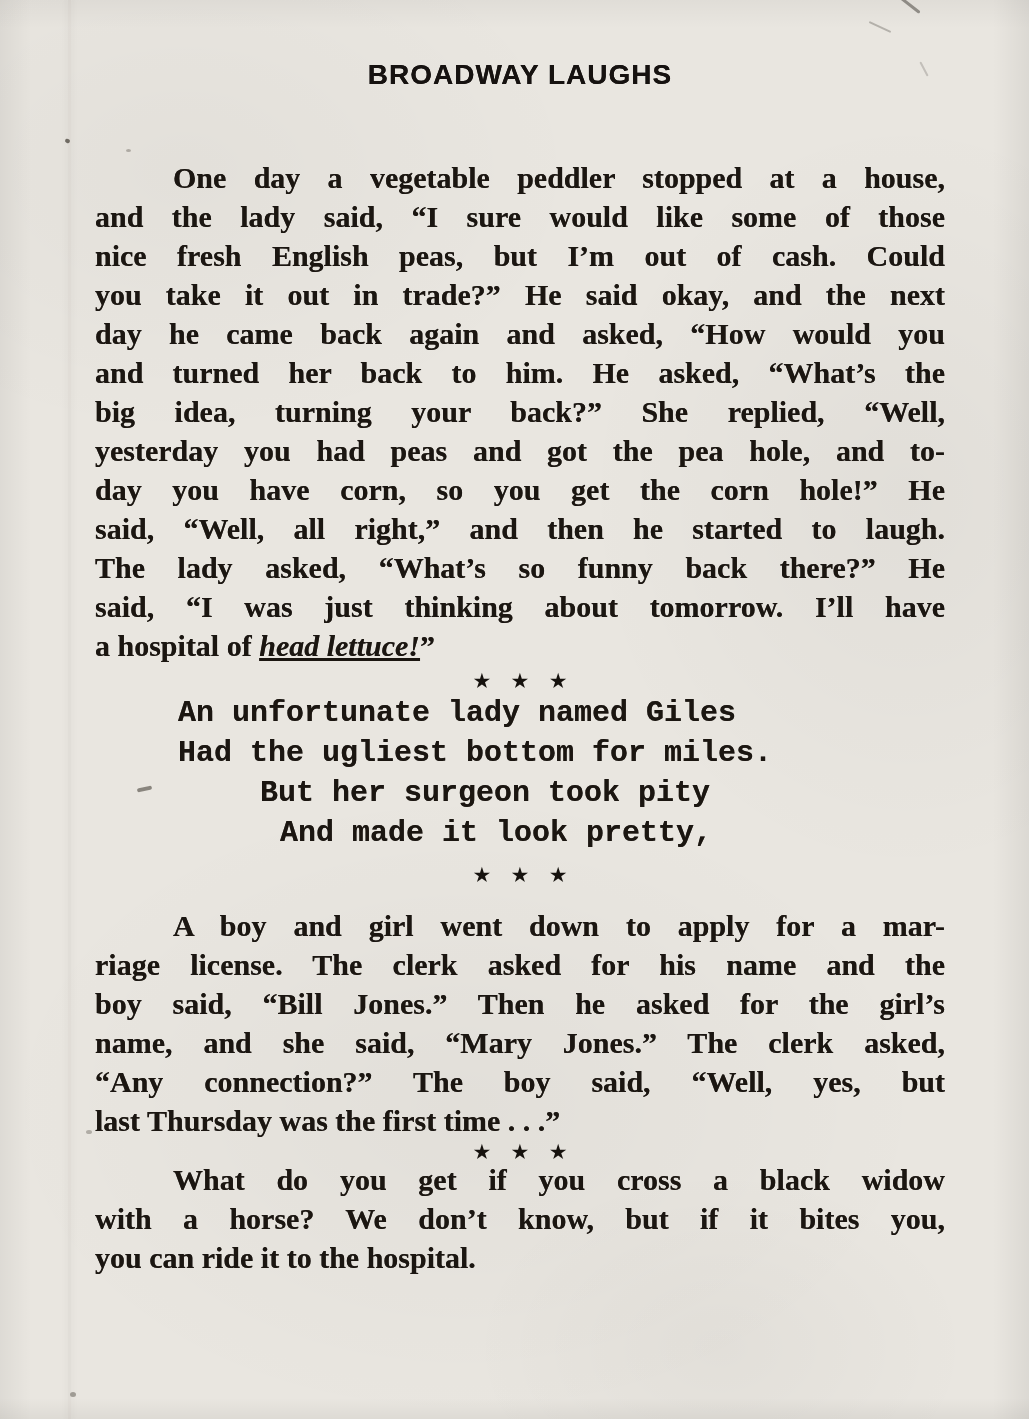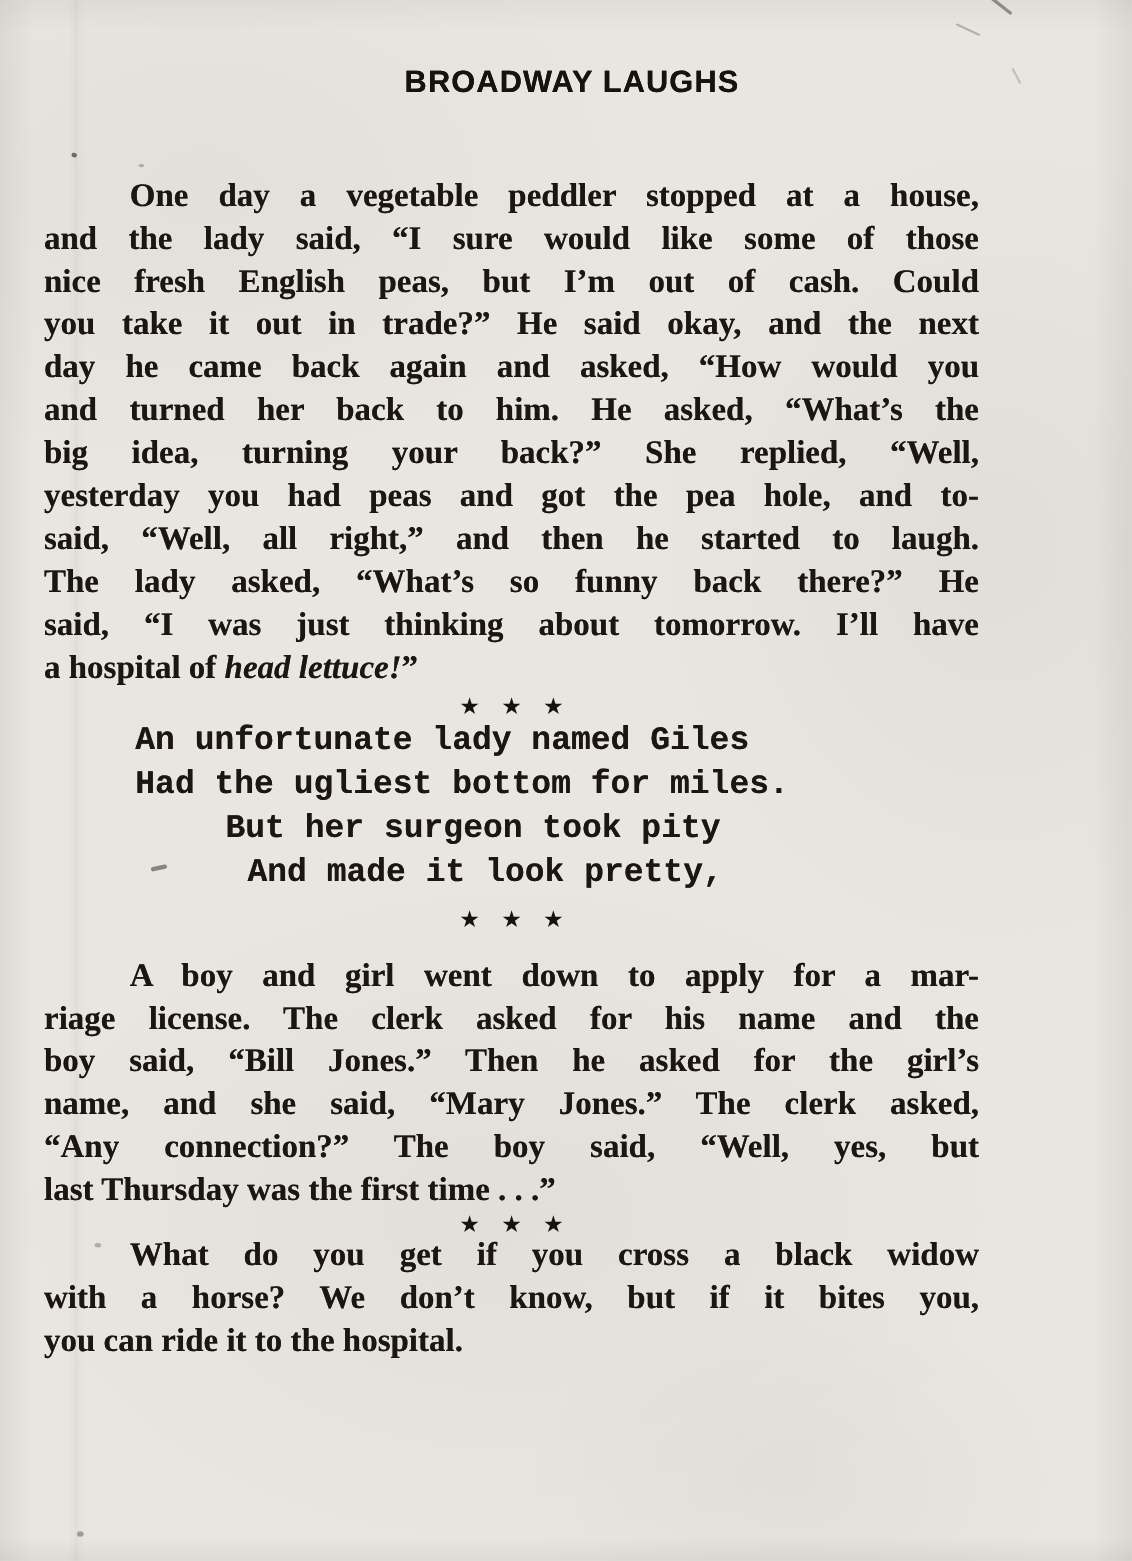--- a/index.html
+++ b/index.html
@@ -38,34 +38,34 @@
     font-family: "Liberation Sans", "DejaVu Sans", sans-serif;
     font-weight: bold;
     font-size: 28px;
     line-height: 34px;
     letter-spacing: 1px;
     color: #161210;
     text-shadow: 0 0 0.5px #161210;
   }
   .text-col {
     width: 850px;
-    margin-left: 40px;
+    margin-left: 95px;
     font-size: 30px;
     font-weight: bold;
     line-height: 39px;
     text-shadow: 0 0 0.6px rgba(27,22,17,0.75);
   }
   .plines > div, .jline {
     text-align: justify;
     text-align-last: justify;
   }
   .plines.indent-first > div:first-child { text-indent: 78px; }
   .plines.final-left > div:last-child { text-align-last: left; }
   .final-line { text-align-last: left; }
-  .it { font-style: italic; }
+  .it { font-style: italic; text-decoration: underline; }
   .stars {
     width: 850px;
     text-align: center;
     font-family: "DejaVu Sans", "Liberation Sans", sans-serif;
     font-size: 21px;
     line-height: 24px;
     word-spacing: 12px;
     color: #16120e;
     text-shadow: none;
   }
@@ -119,20 +119,21 @@
     <div class="para">
       <div class="plines indent-first">
           <div>One day a vegetable peddler stopped at a house,</div>
           <div>and the lady said, “I sure would like some of those</div>
           <div>nice fresh English peas, but I’m out of cash. Could</div>
           <div>you take it out in trade?” He said okay, and the next</div>
           <div>day he came back again and asked, “How would you</div>
           <div>and turned her back to him. He asked, “What’s the</div>
           <div>big idea, turning your back?” She replied, “Well,</div>
           <div>yesterday you had peas and got the pea hole, and to-</div>
+          <div>day you have corn, so you get the corn hole!” He</div>
           <div>said, “Well, all right,” and then he started to laugh.</div>
           <div>The lady asked, “What’s so funny back there?” He</div>
           <div>said, “I was just thinking about tomorrow. I’ll have</div>
         </div>
       <div class="jline final-line"><span>a hospital of </span><span class="it">head lettuce!</span><span>”</span></div>
     </div>
 
     <div class="stars s1">★ ★ ★</div>
 
     <div class="verse">

